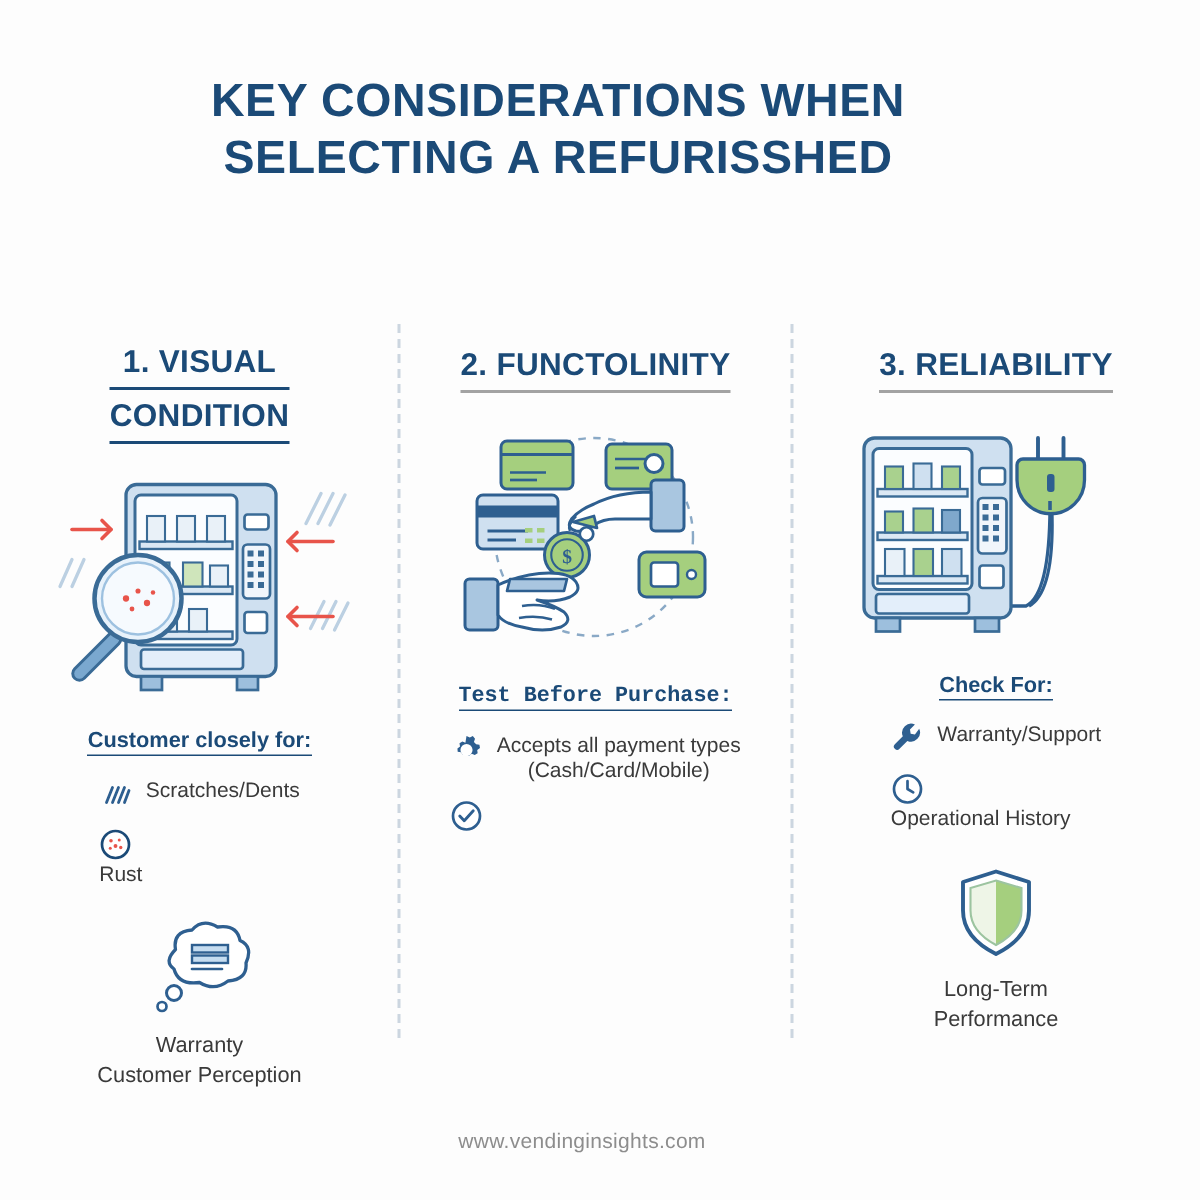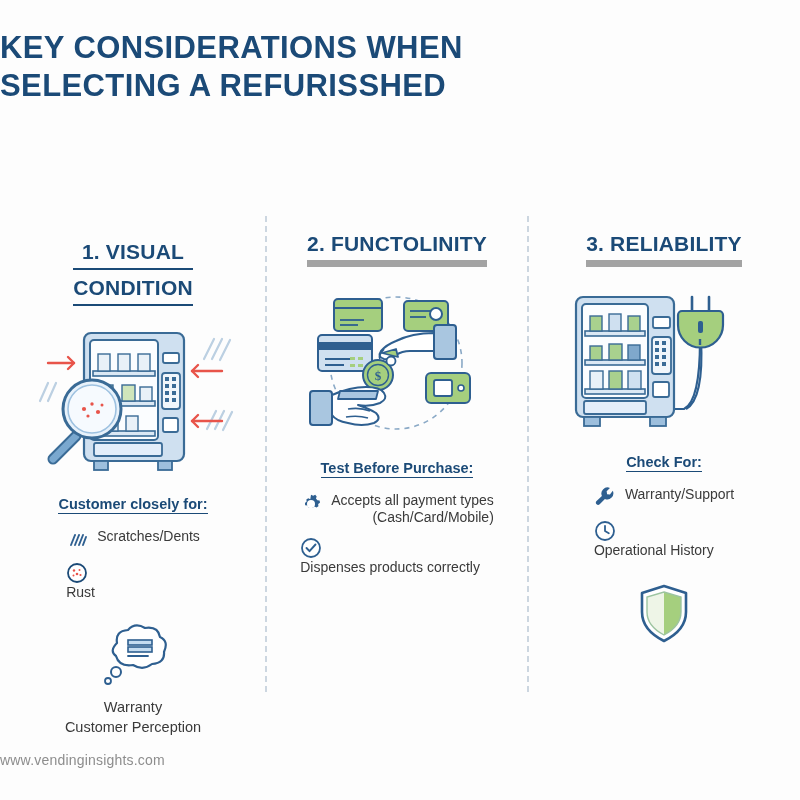--- a/index.html
+++ b/index.html
@@ -14,23 +14,24 @@
     height: 800px;
     background: #fdfdfd;
     font-family: "Liberation Sans", sans-serif;
     overflow: hidden;
     color: #1b4670;
   }
 
   
   .title-block {
     position: absolute;
-    top: 29px;
+    top: 48px;
     left: 0;
     width: 744px;
+    text-align: center;
   }
   .title-line {
     font-size: 31px;
     font-weight: 700;
     letter-spacing: 0.4px;
     line-height: 38px;
     color: #1b4a77;
     text-transform: uppercase;
   }
 
@@ -52,21 +53,21 @@
   .col-2 { width: 262px; }
   .col-3 { width: 272px; }
 
   .col-heading {
     font-size: 21px;
     font-weight: 700;
     color: #1b4a77;
     line-height: 31px;
     letter-spacing: 0.2px;
     display: inline-block;
-    border-bottom: 7px solid #a3a3a3;
+    border-bottom: 2px solid #a3a3a3;
     padding-bottom: 1px;
   }
   .col-heading .hl {
     display: block;
     border-bottom: 2px solid #1b4a77;
     padding-bottom: 1px;
     margin-bottom: 2px;
   }
   .col-heading .hl:last-child { margin-bottom: 0; }
   .heading-wrap { margin-top: 14px; }
@@ -100,21 +101,21 @@
     color: #1b4a77;
     display: inline-block;
     border-bottom: 1.6px solid #1b4a77;
     padding-bottom: 1px;
   }
 
   
   .bullets {
     margin-top: 14px;
     display: inline-block;
-    text-align: right;
+    text-align: center;
   }
   .bullet {
     display: flex;
     align-items: flex-start;
     margin-bottom: 10px;
   }
   .bullet:last-child { margin-bottom: 0; flex-direction: column; }
   .bullet-icon {
     flex: 0 0 auto;
     width: 22px;
@@ -147,21 +148,21 @@
     line-height: 20px;
   }
   .badge-caption .l2 { display: block; }
 
   
   .footer {
     position: absolute;
     bottom: 32px;
     left: 0;
     width: 776px;
-    text-align: left;
+    text-align: center;
     font-size: 14px;
     color: #8d8d8d;
     letter-spacing: 0.2px;
   }
 </style>
 </head>
 <body>
 
 <div id="page">
 
@@ -171,21 +172,21 @@
   </div>
 
   <div class="columns">
 
     <div class="divider div-1"></div>
     <div class="divider div-2"></div>
 
     <div class="col col-1">
 
       <div class="heading-wrap two-line">
-        <div class="col-heading" style="border-bottom:none;margin-top:10px;">
+        <div class="col-heading" style="border-bottom:none;">
           <span class="hl">1. VISUAL</span>
           <span class="hl">CONDITION</span>
         </div>
       </div>
 
       <div class="illus illus-1">
         <svg width="215" height="160" viewBox="0 0 215 160">
 
           <g stroke="#bcd0e2" stroke-width="2.2" stroke-linecap="round" fill="none">
             <line x1="188" y1="18" x2="178" y2="38"></line>
@@ -365,21 +366,21 @@
           <path d="M40 108 Q58 100 74 100 Q88 100 92 106 Q96 112 88 116 Q78 120 66 118
                    Q78 122 84 126 Q90 132 82 136 Q70 140 56 136 Q44 134 40 128 Z" fill="#ffffff" stroke="#2e5f90" stroke-width="2" stroke-linejoin="round"></path>
           <path d="M48 104 L86 104 L84 112 L46 112 Z" fill="#a9c6e0" stroke="#2e5f90" stroke-width="1.8" stroke-linejoin="round"></path>
           <g fill="none" stroke="#2e5f90" stroke-width="1.6">
             <path d="M56 122 Q68 120 78 124"></path>
             <path d="M54 130 Q66 128 76 131"></path>
           </g>
         </svg>
       </div>
 
-      <div style="margin-top:16px;">
+      <div style="margin-top:16px;font-family:Liberation Mono, monospace;">
         <span class="sub-heading">Test Before Purchase:</span>
       </div>
 
       <div class="bullets">
         <div class="bullet">
           <span class="bullet-icon">
             <svg width="22" height="22" viewBox="0 0 24 24">
               <path d="M12 1.8 l2.4 1.1 2.2-1 1.6 1.9 -0.8 2.3 1.6 1.8 2.4 0.3 0.4 2.4 -2 1.4 0.3 2.4 -2.1 1.3 -2.2-0.9 -2 1.4 -2.1-1.2 -2.3 0.7 -1.4-2 -2.4-0.4 -0.2-2.4 1.9-1.5 -0.4-2.4 2.1-1.2 2.2 1 Z" fill="#2e5f90"></path>
               <circle cx="12" cy="12" r="4.4" fill="#ffffff"></circle>
             </svg>
@@ -388,23 +389,20 @@
             <span>Accepts all payment types</span>
             <span class="l2">(Cash/Card/Mobile)</span>
           </span>
         </div>
         <div class="bullet">
           <span class="bullet-icon">
             <svg width="22" height="22" viewBox="0 0 22 22">
               <circle cx="11" cy="11" r="9" fill="#ffffff" stroke="#2e5f90" stroke-width="1.8"></circle>
               <polyline points="6.5,11 9.5,14.2 15.5,7.5" fill="none" stroke="#2e5f90" stroke-width="1.9" stroke-linecap="round" stroke-linejoin="round"></polyline>
             </svg>
-          </span>
-          <span class="bullet-text">
-            <span>Dispenses products correctly</span>
           </span>
         </div>
       </div>
     </div>
 
     <div class="col col-3">
 
       <div class="heading-wrap">
         <span class="col-heading">3. RELIABILITY</span>
       </div>
@@ -491,20 +489,24 @@
 
       <div class="badge-block">
         <div class="badge-icon">
           <svg width="56" height="64" viewBox="0 0 56 64">
             <path d="M28 4 L50 11 V30 Q50 48 28 59 Q6 48 6 30 V11 Z" fill="#ffffff" stroke="#2e5f90" stroke-width="2.6" stroke-linejoin="round"></path>
             <path d="M28 10 L45 15 V30 Q45 44 28 53 Z" fill="#a5cf7e"></path>
             <path d="M28 10 L11 15 V30 Q11 44 28 53 Z" fill="#eef5e7"></path>
             <path d="M28 10 L45 15 V30 Q45 44 28 53 Q11 44 11 30 V15 Z" fill="none" stroke="#9cc4a0" stroke-width="1.4"></path>
           </svg>
         </div>
+        <div class="badge-caption">
+          <span>Long-Term</span>
+          <span class="l2">Performance</span>
+        </div>
       </div>
     </div>
 
   </div>
 
   <div class="footer">www.vendinginsights.com</div>
 
 </div>
 
 </body></html>

